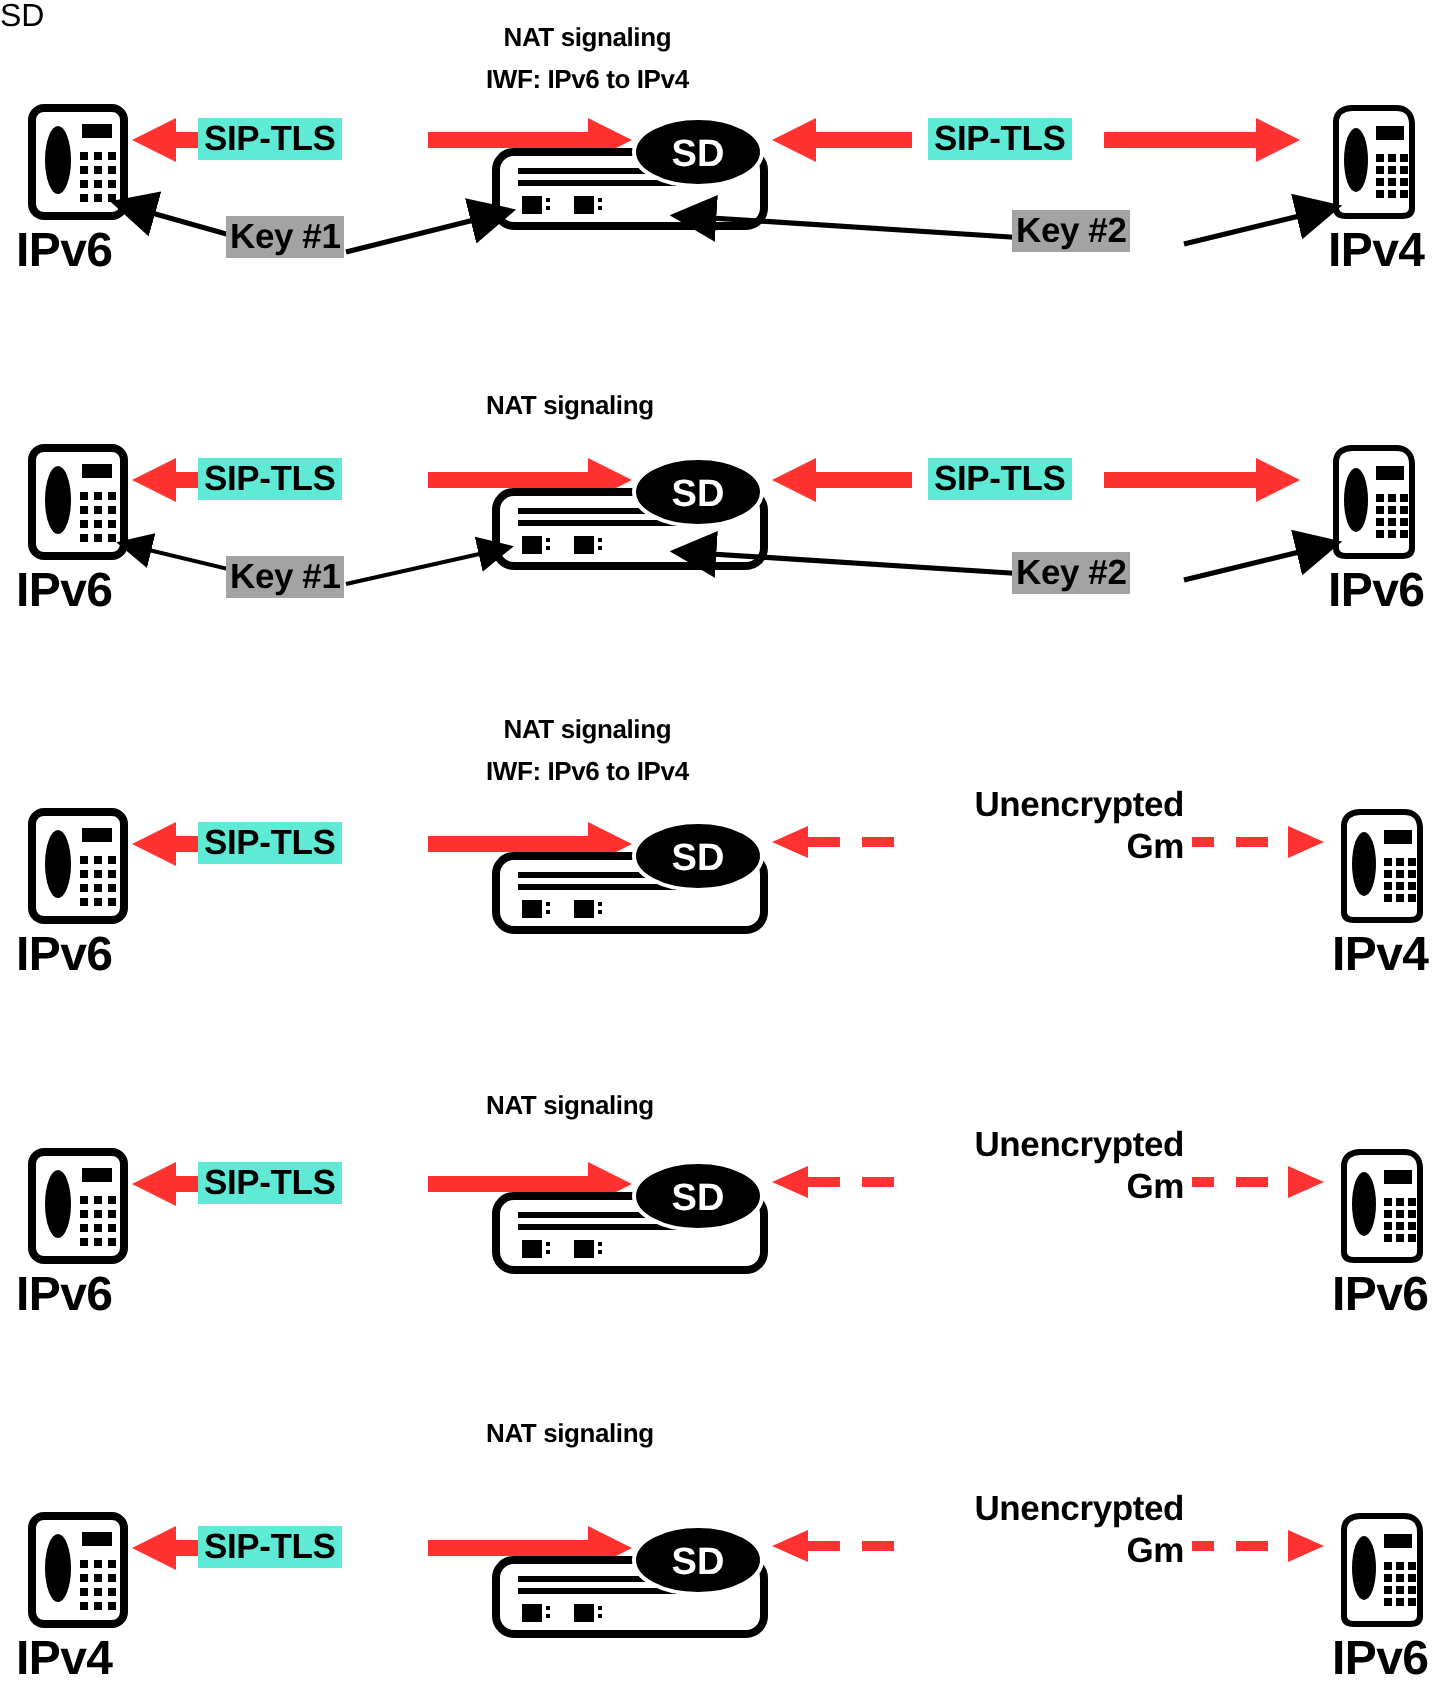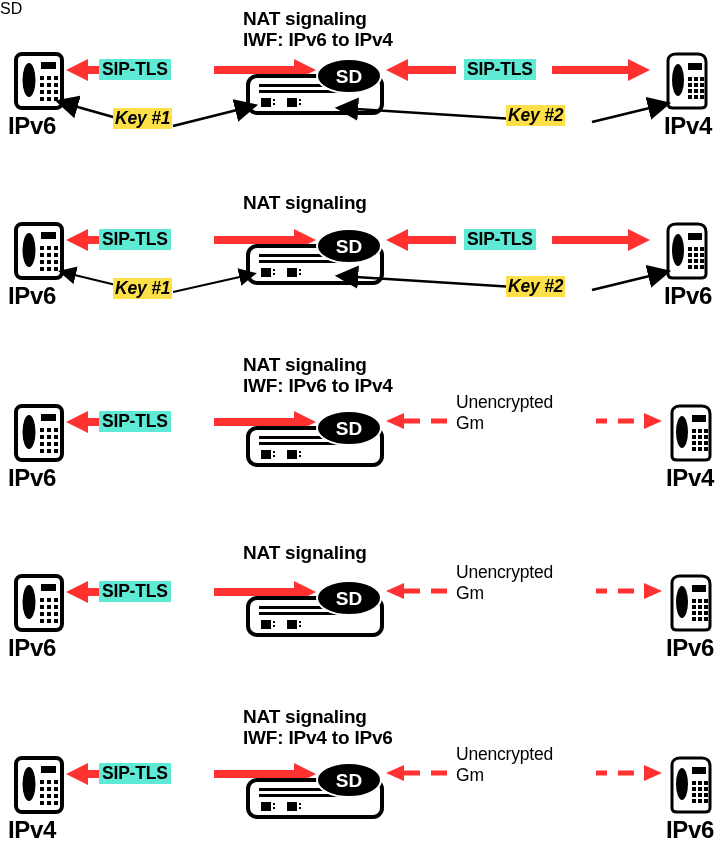--- a/index.html
+++ b/index.html
@@ -26,55 +26,55 @@
   }
   .node-label {
     position: absolute;
     font-size: 24px;
     font-weight: bold;
     letter-spacing: -0.3px;
     white-space: nowrap;
   }
   .center-text {
     position: absolute;
-    font-size: 19px;
+    font-size: 13px;
     font-weight: bold;
     line-height: 21px;
     white-space: nowrap;
     letter-spacing: -0.2px;
+    text-align: center;
   }
   .link-label {
     position: absolute;
     font-size: 17.5px;
     font-weight: bold;
     white-space: nowrap;
     letter-spacing: -0.2px;
     background: #5eead4;
     padding: 0 3px;
   }
   .gm-label {
     position: absolute;
     font-size: 17.5px;
-    font-weight: normal;
+    font-weight: bold;
     line-height: 21px;
-    text-align: left;
+    text-align: right;
     white-space: nowrap;
     letter-spacing: -0.2px;
     background: #ffffff;
     padding: 0 4px;
   }
   .key-label {
     position: absolute;
     font-size: 17.5px;
     font-weight: bold;
     white-space: nowrap;
     letter-spacing: -0.2px;
-    background: #fde047;
+    background: #a3a3a3;
     padding: 0 2px;
-    font-style: italic;
   }
   svg { display: block; overflow: visible; }
   .svg-abs { position: absolute; }
 </style>
 </head>
 <body>
 
 <div id="diagram">
 
   <div class="row" id="r1" style="top:0px;height:170px;">
@@ -422,21 +422,20 @@
           <rect x="32" y="43" width="4" height="4"></rect>
           <rect x="38" y="43" width="4" height="4"></rect>
       </g>
     </svg>
     <div class="node-label" style="left:666px;top:104px;">IPv6</div>
   </div>
 
   <div class="row" id="r5" style="top:700px;height:145px;">
     <div class="center-text" style="left:243px;top:6px;">
       <div>NAT signaling</div>
-      <div>IWF: IPv4 to IPv6</div>
     </div>
 
     <svg class="svg-abs" style="left:14px;top:56px;" width="50" height="58" viewBox="0 0 50 58">
       <rect x="2" y="2" width="46" height="54" rx="6" ry="6" fill="#fff" stroke="#000" stroke-width="4"></rect>
       <ellipse cx="15" cy="28" rx="6.5" ry="17" fill="#000"></ellipse>
       <rect x="27" y="10" width="15" height="7" fill="#000"></rect>
       <g fill="#000">
         <rect x="26" y="24" width="4" height="4"></rect>
           <rect x="33" y="24" width="4" height="4"></rect>
           <rect x="40" y="24" width="4" height="4"></rect>

